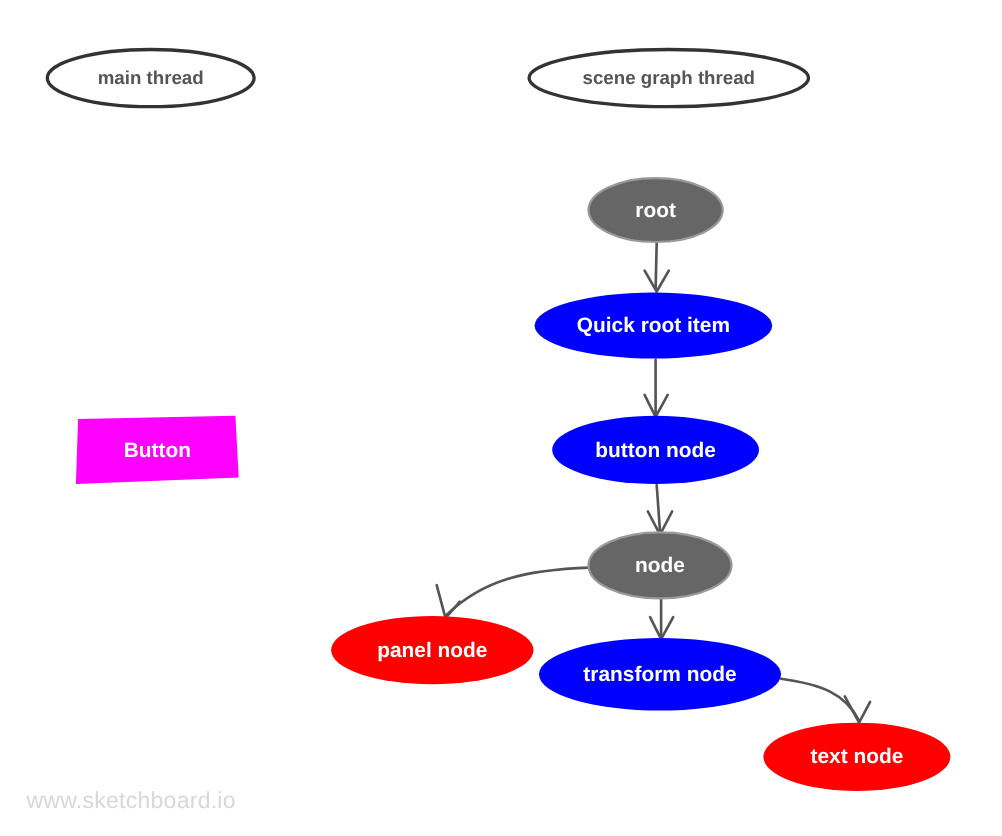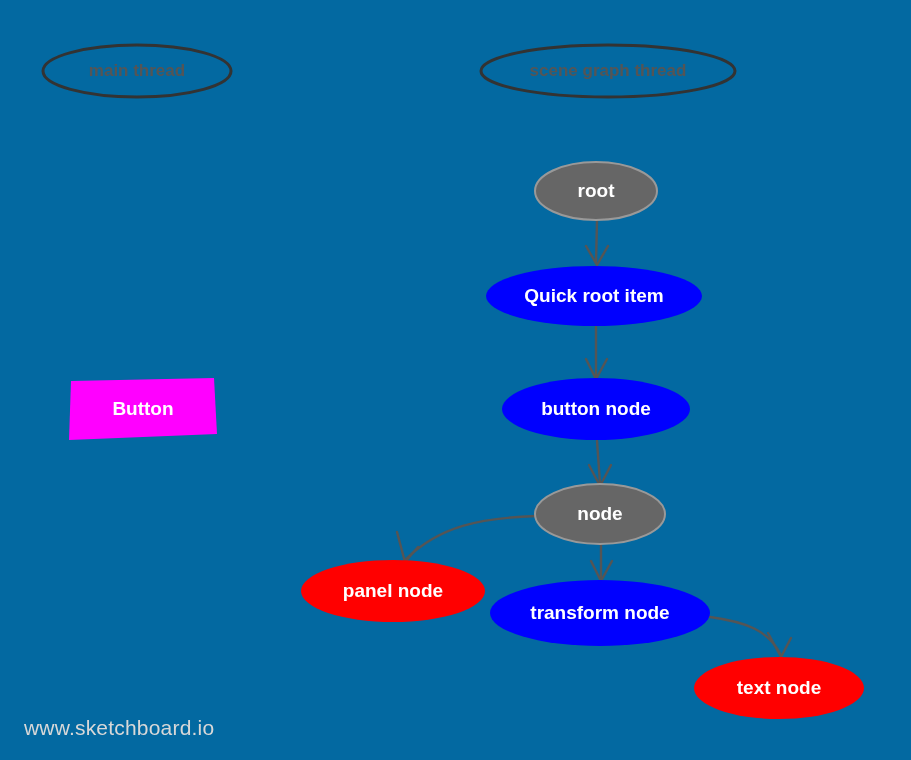--- a/index.html
+++ b/index.html
@@ -67,21 +67,21 @@
     fill: none;
     stroke: #555555;
     stroke-width: 2.4;
     stroke-linecap: round;
     stroke-linejoin: round;
   }
 </style>
 </head>
 <body>
 
-<div id="canvas" style="width: 911px; height: 760px; background: #0369a1;">
+<div id="canvas" style="width: 911px; height: 760px; background: #ffffff;">
   <svg id="diagram-svg" viewBox="0 0 911 760" xmlns="http://www.w3.org/2000/svg">
 
     <g>
       <g>
         <ellipse class="lane-ellipse" cx="137" cy="71" rx="94" ry="26" stroke="#333333"></ellipse>
         <text class="lane-label" x="137" y="72" font-size="17" fill="#555555">main thread</text>
       </g>
       <g>
         <ellipse class="lane-ellipse" cx="608" cy="71" rx="127" ry="26" stroke="#333333"></ellipse>
         <text class="lane-label" x="608" y="72" font-size="17" fill="#555555">scene graph thread</text>

